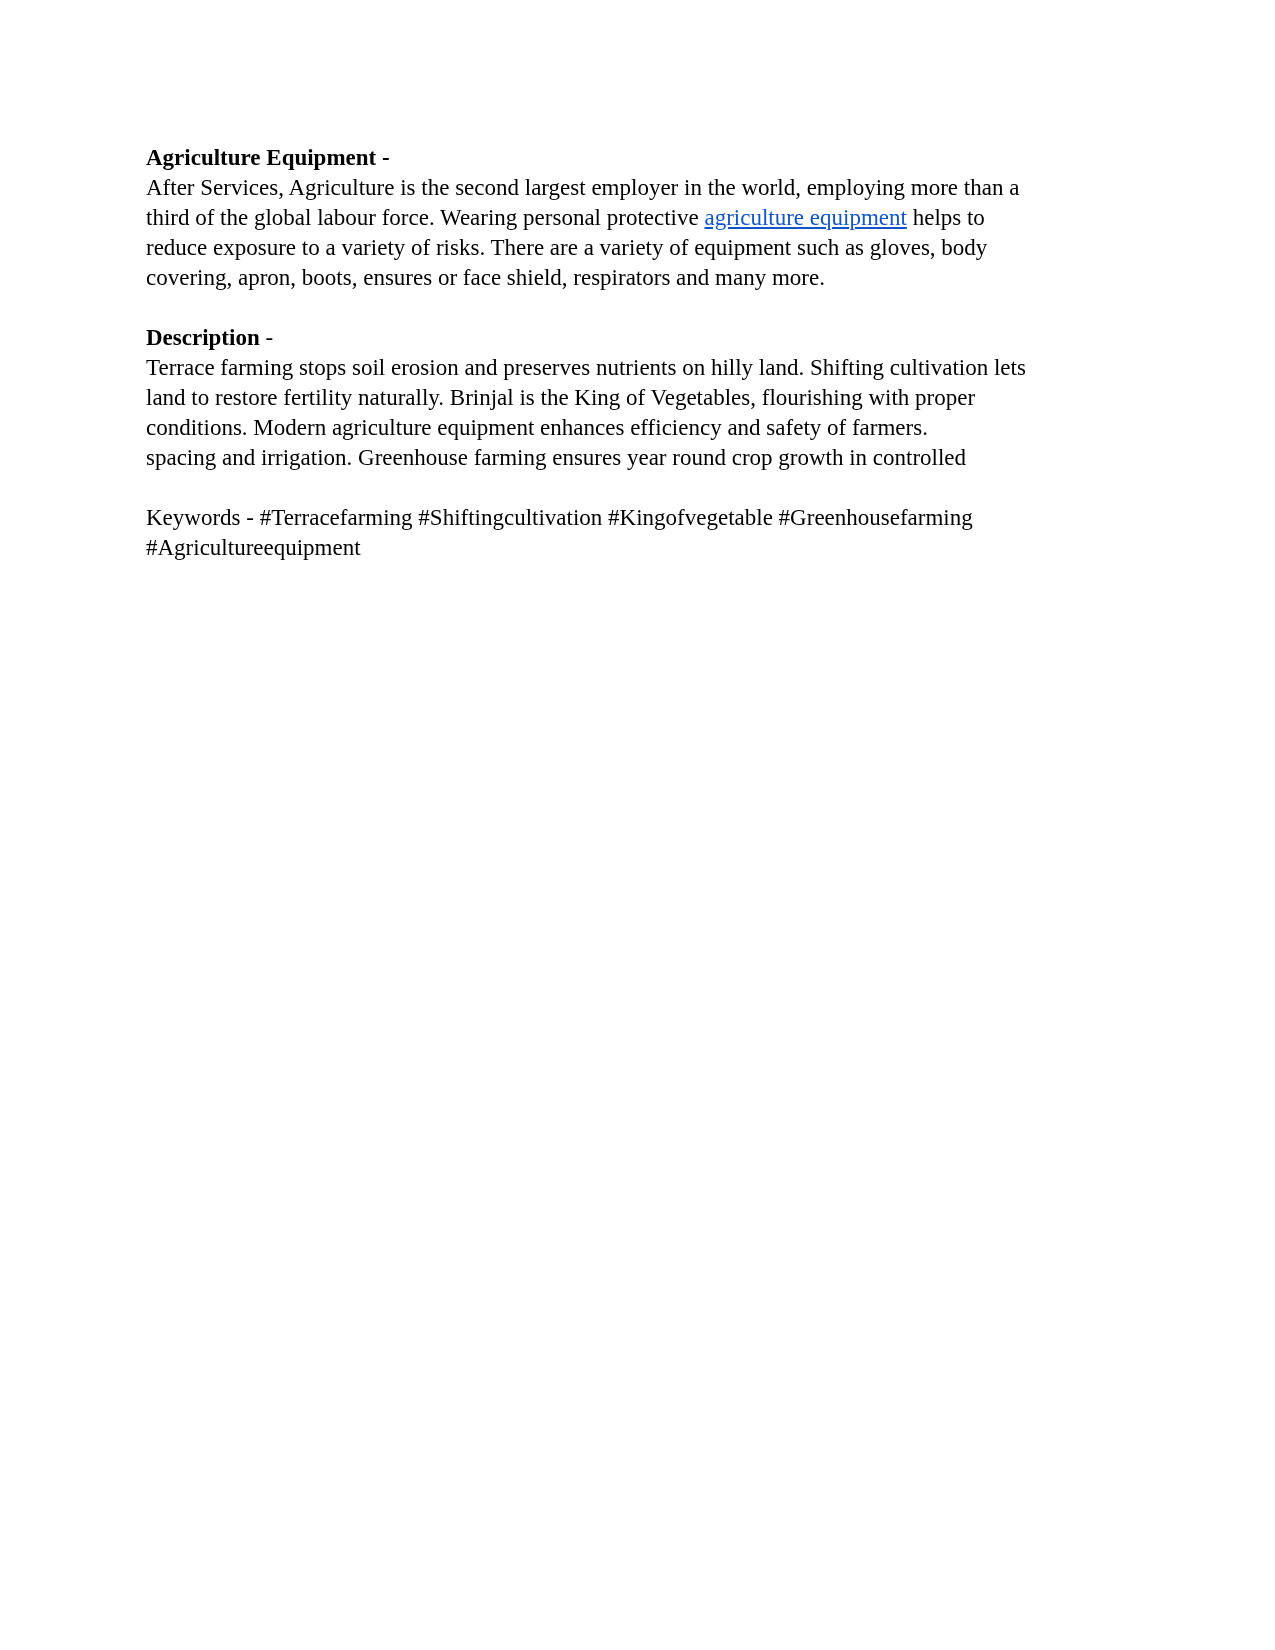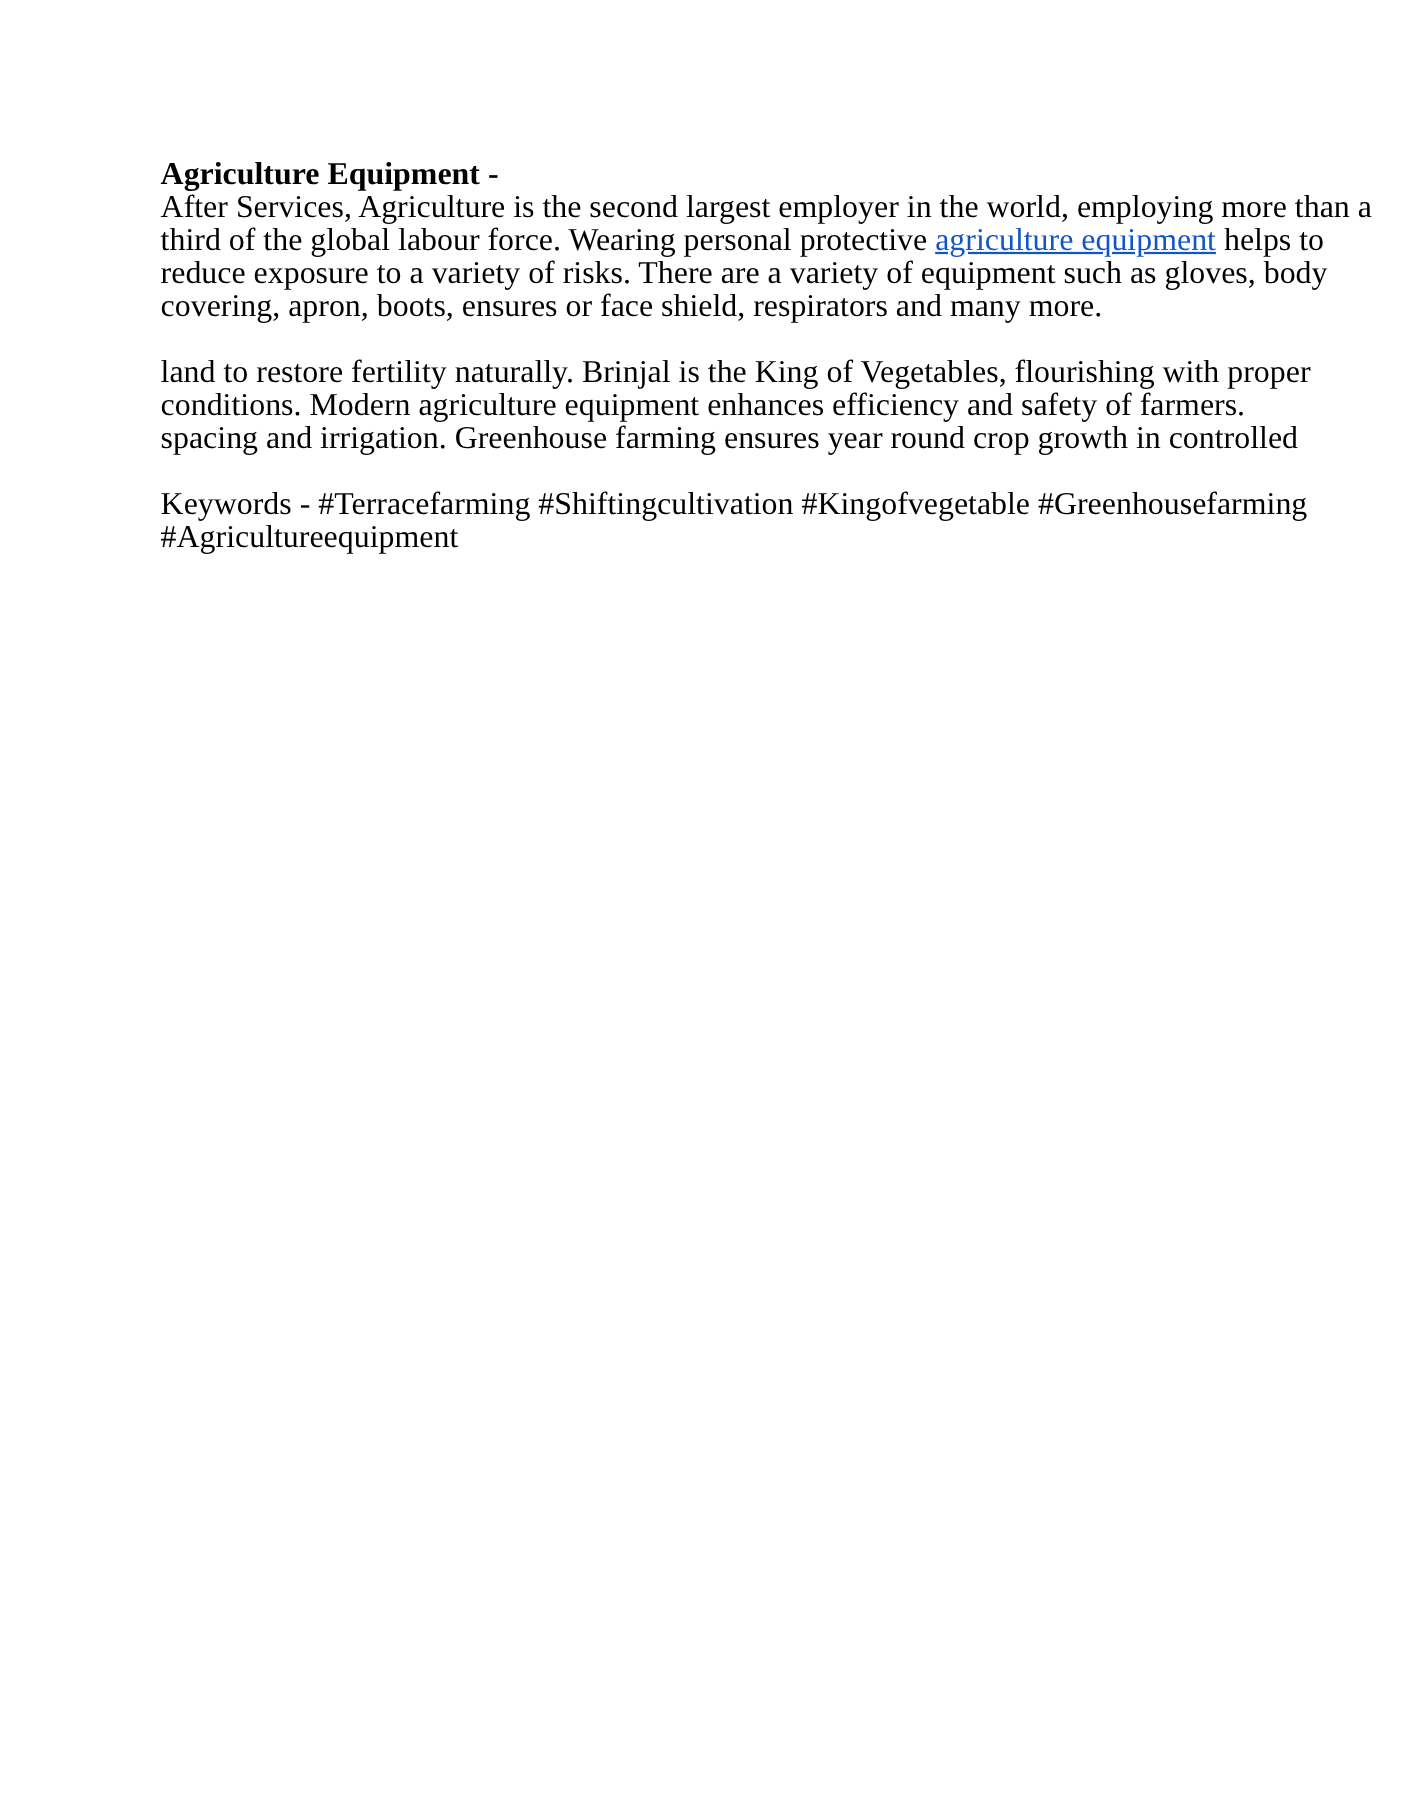--- a/index.html
+++ b/index.html
@@ -14,21 +14,21 @@
     background: #ffffff;
     overflow: hidden;
     font-family: "Liberation Serif", "DejaVu Serif", serif;
     color: #000000;
   }
   .content {
     position: absolute;
     left: 146px;
     top: 143px;
     width: 990px;
-    font-size: 29px;
+    font-size: 23px;
     line-height: 30px;
   }
   .line {
     height: 30px;
     white-space: nowrap;
   }
   .blank-line {
     height: 30px;
   }
   .heading {
@@ -50,20 +50,22 @@
   <div class="content">
 
     <div class="line heading"><span>Agriculture Equipment</span><span> -</span></div>
     <div class="line">After Services, Agriculture is the second largest employer in the world, employing more than a</div>
     <div class="line"><span>third of the global labour force. Wearing personal protective </span><a class="doc-link">agriculture equipment</a><span> helps to</span></div>
     <div class="line">reduce exposure to a variety of risks. There are a variety of equipment such as gloves, body</div>
     <div class="line">covering, apron, boots, ensures or face shield, respirators and many more.</div>
 
     <div class="blank-line"></div>
 
+    <div class="line heading"><span>Description</span><span class="dash-regular"> -</span></div>
+    <div class="line">Terrace farming stops soil erosion and preserves nutrients on hilly land. Shifting cultivation lets</div>
     <div class="line">land to restore fertility naturally. Brinjal is the King of Vegetables, flourishing with proper</div>
     <div class="line">conditions. Modern agriculture equipment enhances efficiency and safety of farmers.</div>
     <div class="line">spacing and irrigation. Greenhouse farming ensures year round crop growth in controlled</div>
 
     <div class="blank-line"></div>
 
     <div class="line">Keywords - #Terracefarming #Shiftingcultivation #Kingofvegetable #Greenhousefarming</div>
     <div class="line">#Agricultureequipment</div>
 
   </div>

